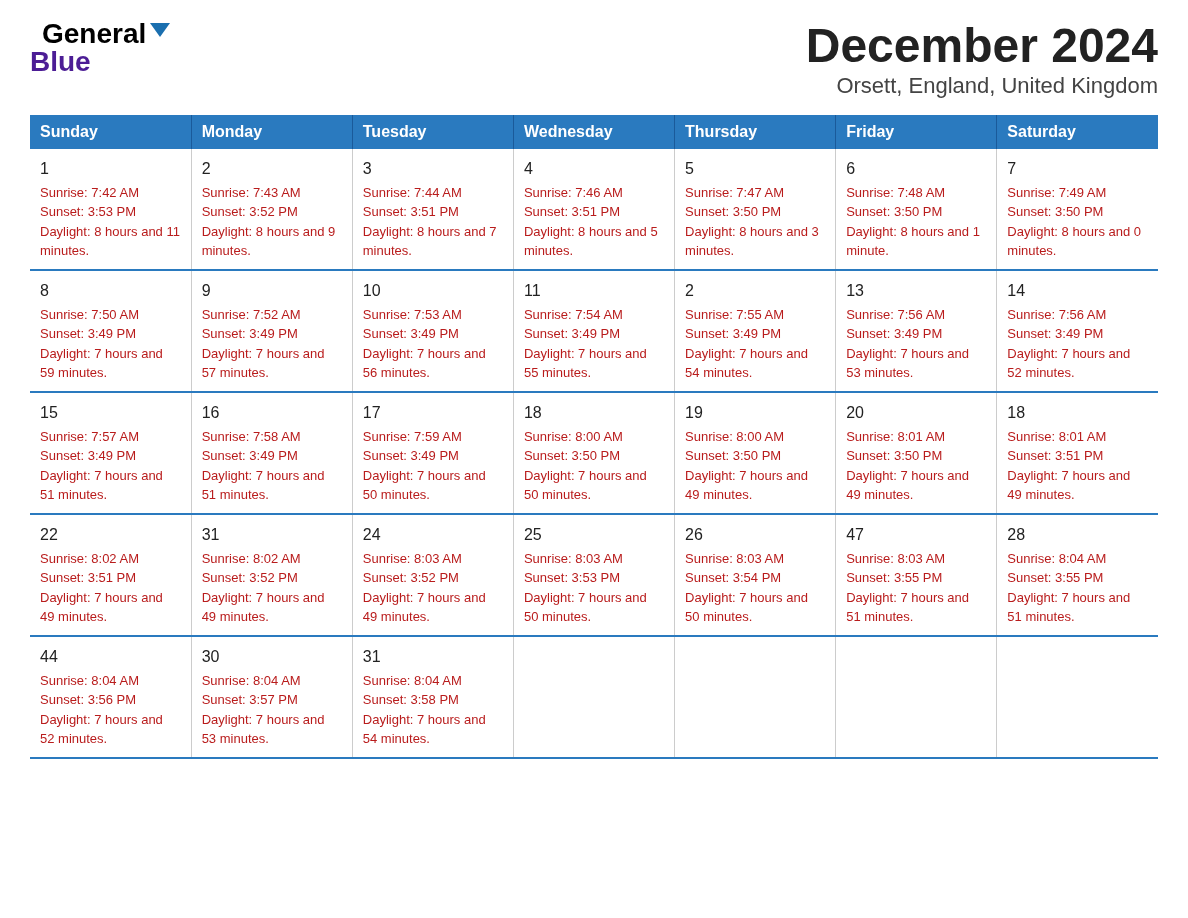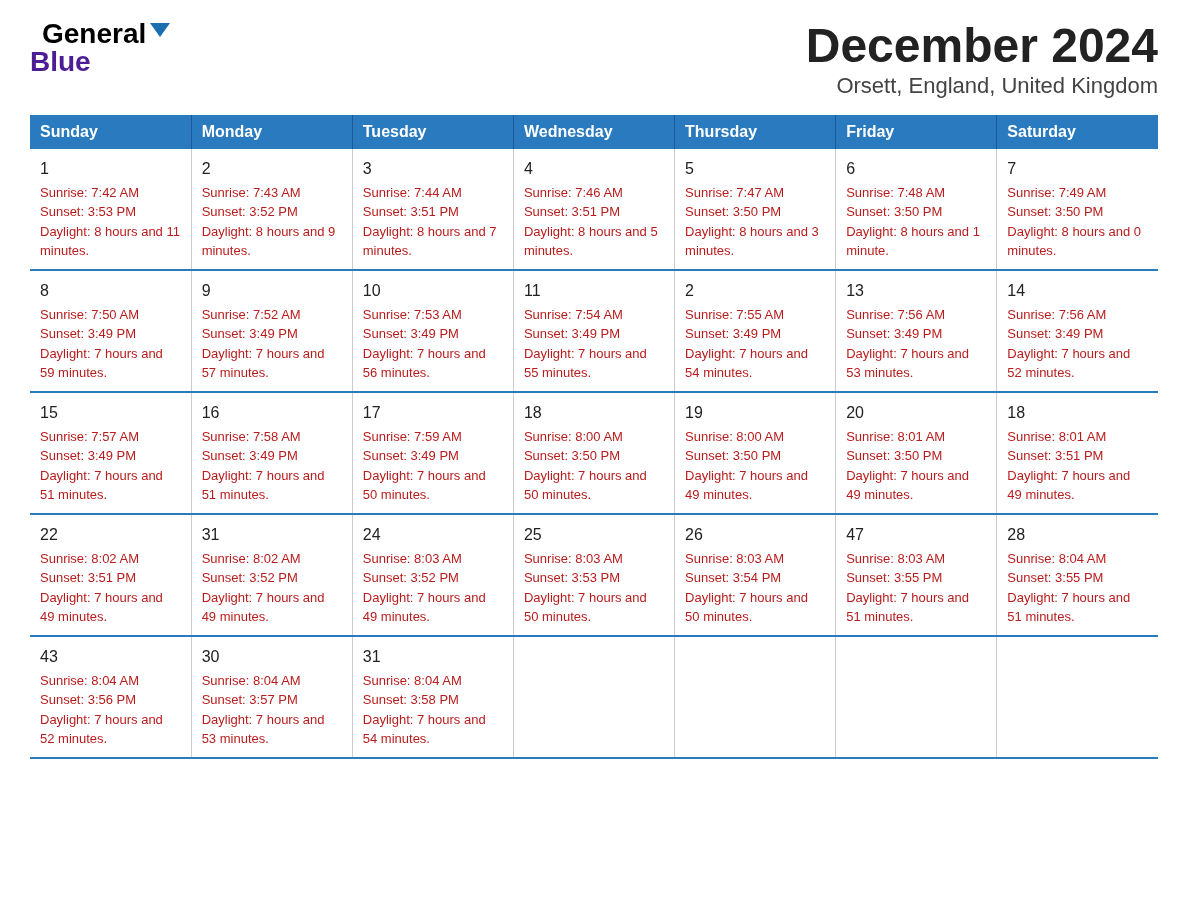--- a/index.html
+++ b/index.html
@@ -251,21 +251,21 @@
         <span class="day-number">47</span>
         <span class="day-info">Sunrise: 8:03 AM<br>Sunset: 3:55 PM<br>Daylight: 7 hours and 51 minutes.</span>
       </td>
         <td>
         <span class="day-number">28</span>
         <span class="day-info">Sunrise: 8:04 AM<br>Sunset: 3:55 PM<br>Daylight: 7 hours and 51 minutes.</span>
       </td>
       </tr>
       <tr>
         <td>
-        <span class="day-number">43</span>
+        <span class="day-number">44</span>
         <span class="day-info">Sunrise: 8:04 AM<br>Sunset: 3:56 PM<br>Daylight: 7 hours and 52 minutes.</span>
       </td>
         <td>
         <span class="day-number">30</span>
         <span class="day-info">Sunrise: 8:04 AM<br>Sunset: 3:57 PM<br>Daylight: 7 hours and 53 minutes.</span>
       </td>
         <td>
         <span class="day-number">31</span>
         <span class="day-info">Sunrise: 8:04 AM<br>Sunset: 3:58 PM<br>Daylight: 7 hours and 54 minutes.</span>
       </td>

